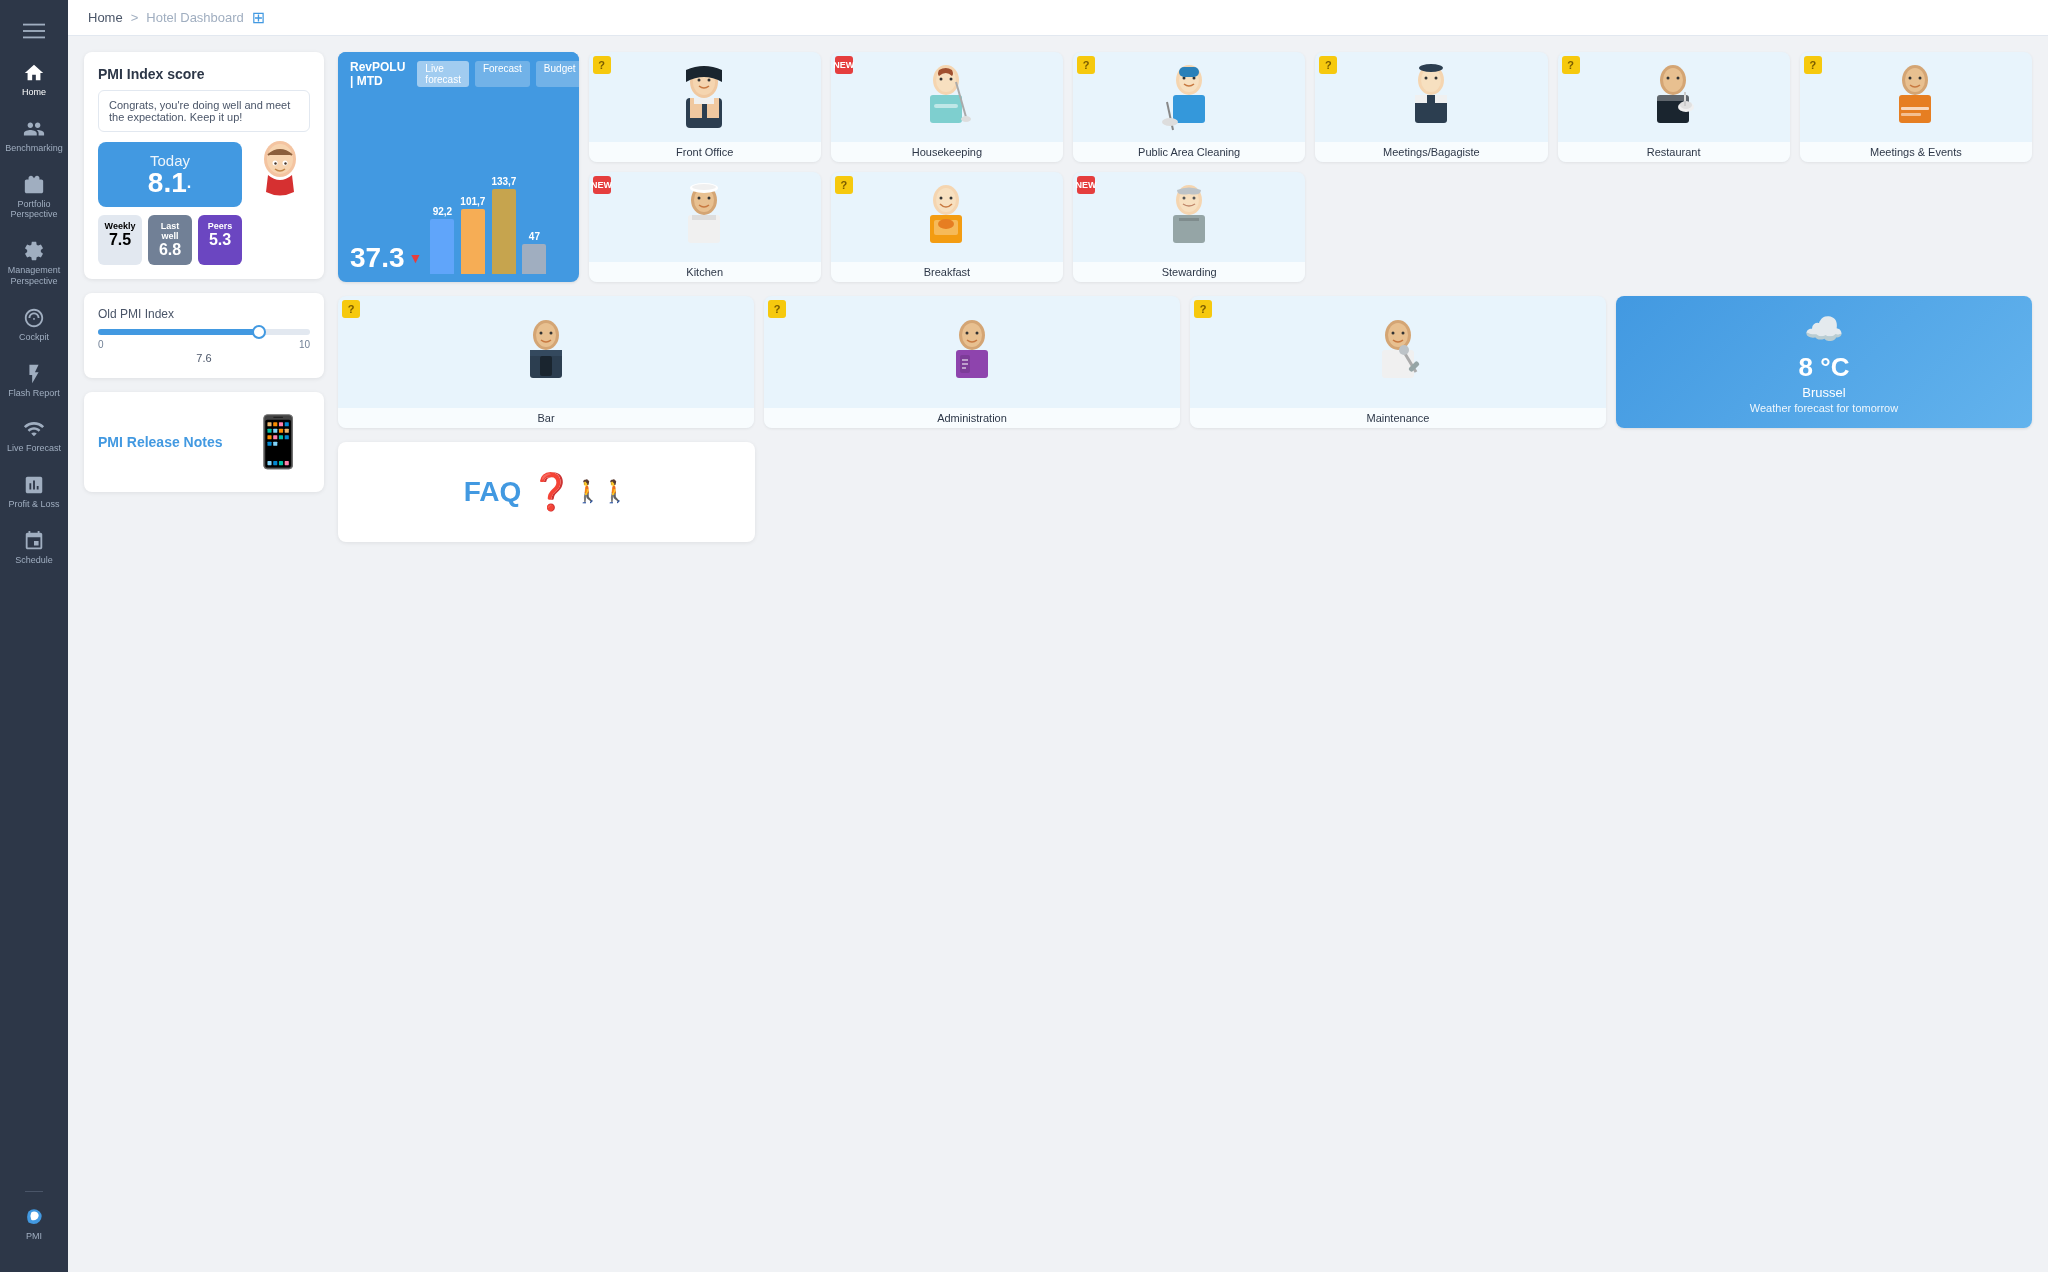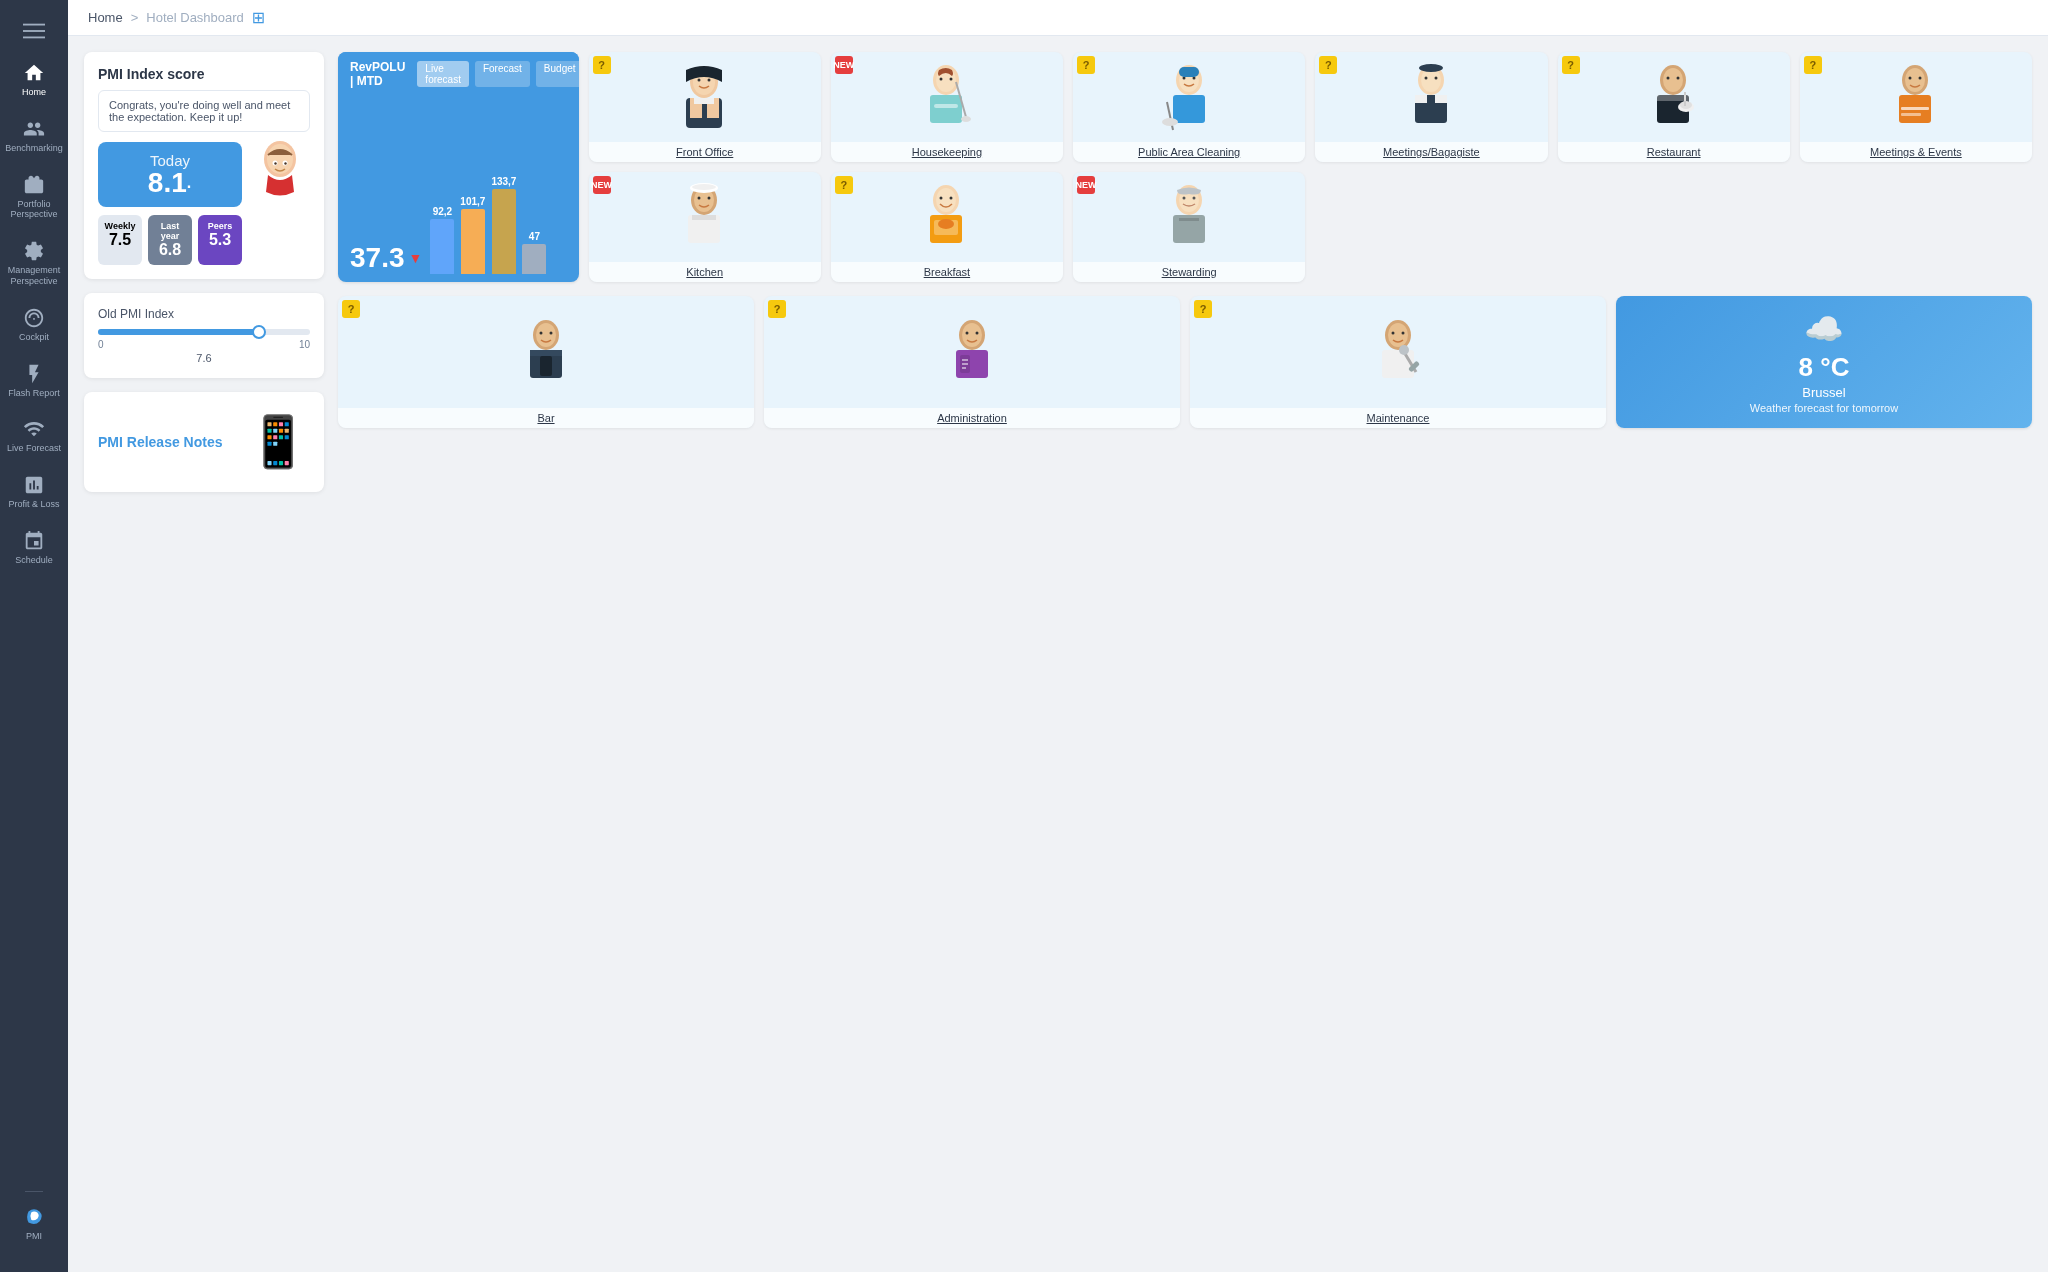--- a/index.html
+++ b/index.html
@@ -118,21 +118,21 @@
       background: #f6c90e; border-radius: 3px; display: flex; align-items: center;
       justify-content: center; font-size: 11px; font-weight: bold; color: #7a5c00; z-index: 2;
     }
     .dept-card-badge.red { background: #e53e3e; color: #fff; font-size: 9px; }
     .dept-card-img {
       flex: 1; width: 100%; display: flex; align-items: center; justify-content: center;
       padding: 8px 4px 4px;
     }
     .dept-card-label {
       width: 100%; background: rgba(255,255,255,0.7); text-align: center;
-      font-size: 11px; padding: 4px 2px; color: #2d3748; font-weight: 500; text-decoration: underline;
+      font-size: 11px; padding: 4px 2px; color: #2d3748; font-weight: 500;
     }
 
     
     .revpolu-card {
       background: #4299e1; border-radius: 8px; padding: 0; overflow: hidden;
       min-height: 110px; display: flex; flex-direction: column;
       box-shadow: 0 1px 3px rgba(0,0,0,0.1);
       gap: 45px;
     }
     .revpolu-header {
@@ -276,21 +276,21 @@
               <span class="pmi-today-value">
                 <span>8.1</span><span style="font-size:16px">·</span>
               </span>
             </div>
             <div class="pmi-stats">
               <div class="pmi-stat-box weekly">
                 <div class="pmi-stat-label">Weekly</div>
                 <div class="pmi-stat-value">7.5</div>
               </div>
               <div class="pmi-stat-box lastyear">
-                <div class="pmi-stat-label">Last year</div>
+                <div class="pmi-stat-label">Last well</div>
                 <div class="pmi-stat-value">6.8</div>
               </div>
               <div class="pmi-stat-box peers">
                 <div class="pmi-stat-label">Peers</div>
                 <div class="pmi-stat-value">5.3</div>
               </div>
             </div>
           </div>
           <div class="avatar-img">
 
@@ -592,16 +592,23 @@
         </div>
 
         <div class="weather-card">
           <span class="weather-icon">☁️</span>
           <span class="weather-temp">8 °C</span>
           <span class="weather-city">Brussel</span>
           <span class="weather-label">Weather forecast for tomorrow</span>
         </div>
       </div>
 
+      <div style="display: grid; grid-template-columns: 1fr 1fr; gap: 14px; max-width: 50%;">
+        <div class="faq-card">
+          <span style="font-size:28px; font-weight:900; color:#4299e1; margin-right:8px;">FAQ</span>
+          <span style="font-size:36px;">❓</span>
+          <span style="font-size:22px;">🚶🚶</span>
+        </div>
+      </div>
 
     </div>
   </div>
 </div>
 
 </body></html>

